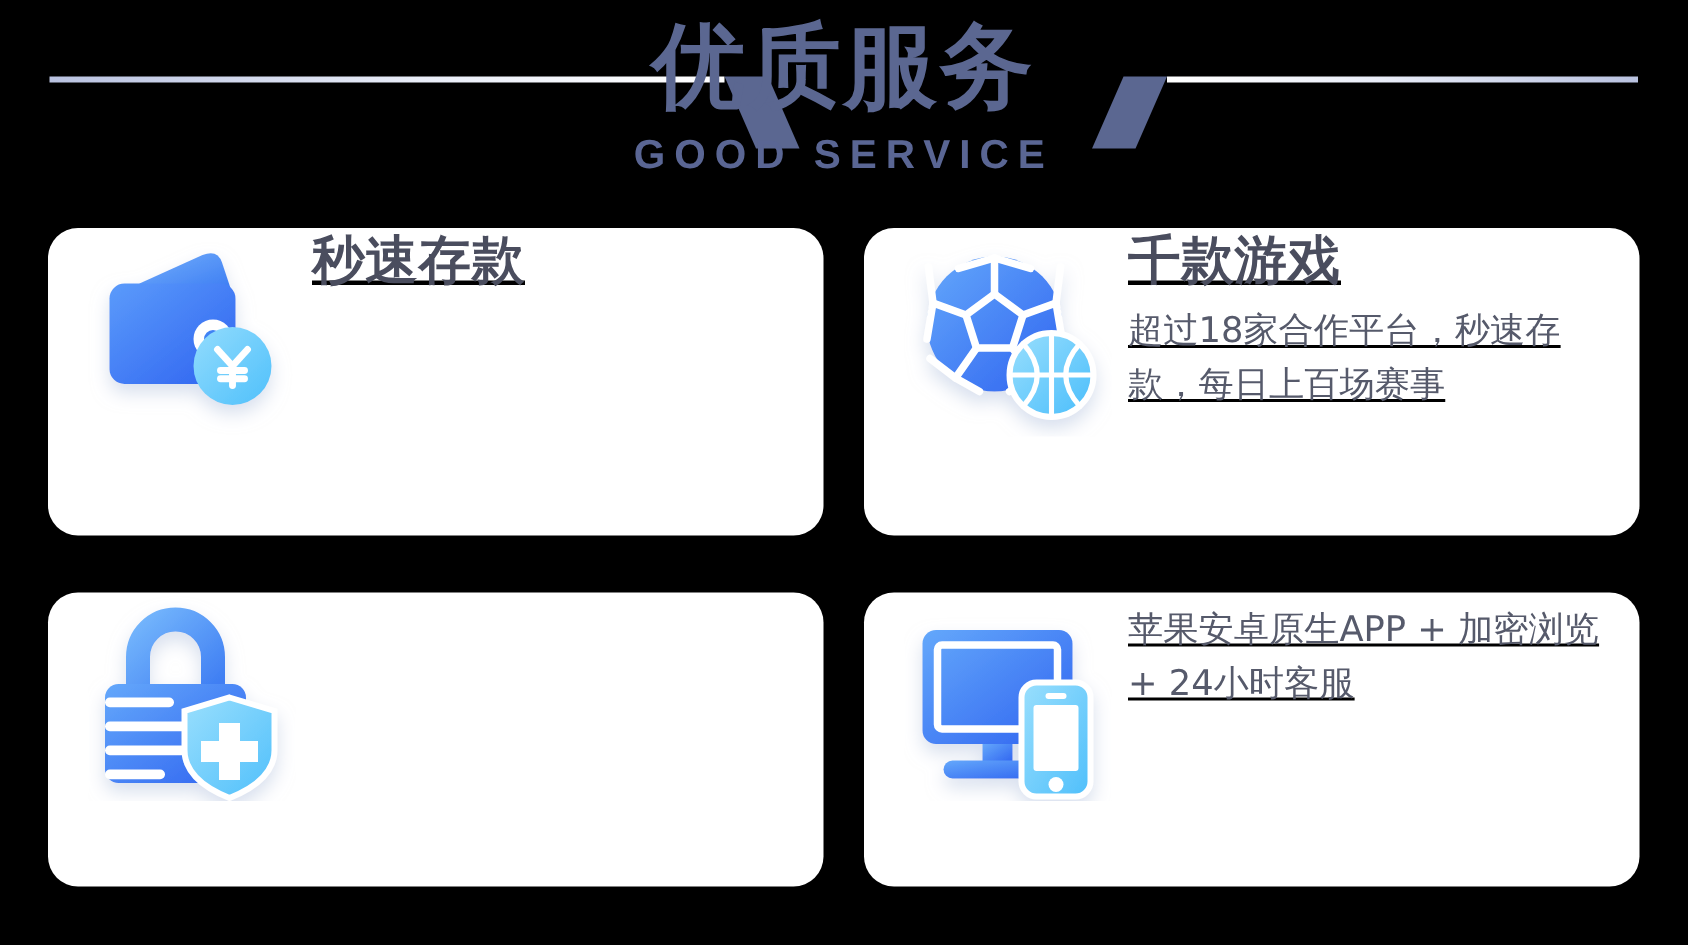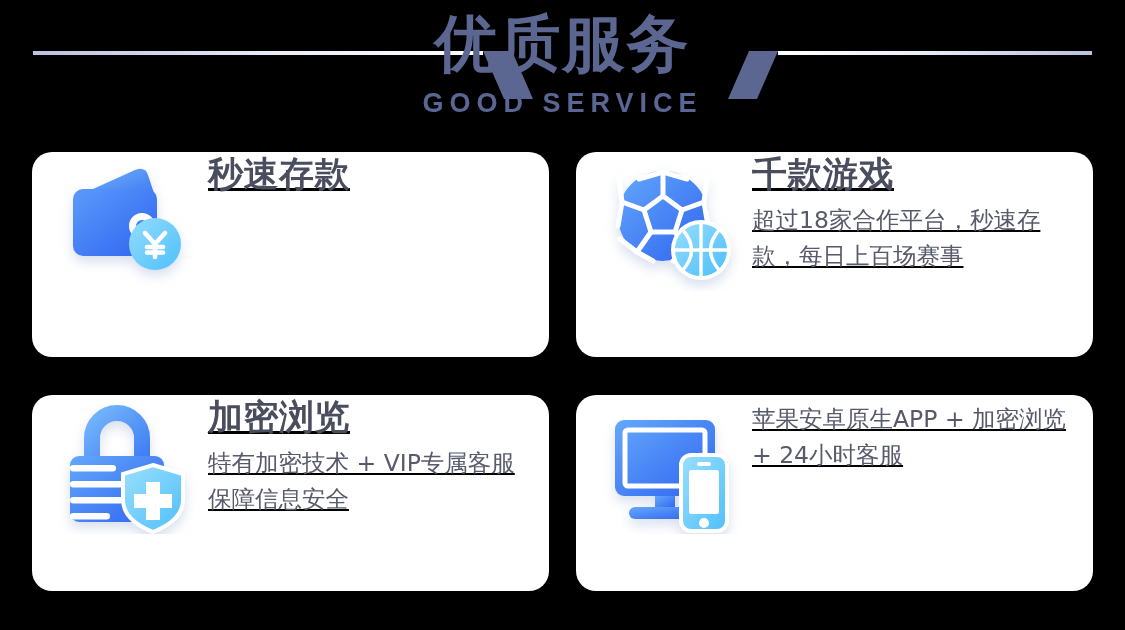--- a/index.html
+++ b/index.html
@@ -298,24 +298,20 @@
               <rect x="11" y="101" width="54" height="6.5" rx="3.2"></rect>
               <rect x="11" y="117" width="40" height="6.5" rx="3.2"></rect>
             </g>
 
             <path d="M94 69 L124 78 L124 104 Q124 124 94 136 Q64 124 64 104 L64 78 Z" fill="url(#shieldG)" stroke="#ffffff" stroke-width="4"></path>
 
             <path d="M87 86 L101 86 L101 98 L113 98 L113 112 L101 112 L101 124 L87 124 L87 112 L75 112 L75 98 L87 98 Z" fill="#ffffff"></path>
           </g>
         </svg>
       </div>
-      <div class="card-text">
-        <div class="card-title">加密浏览</div>
-        <div class="card-desc">特有加密技术 + VIP专属客服保障信息安全</div>
-      </div>
     </div>
 
     <div class="card card-row-2">
       <div class="card-icon">
         <svg class="icon-svg" viewBox="0 0 138 138">
           <defs>
             <linearGradient id="monG" x1="0" y1="0" x2="1" y2="1">
               <stop offset="0" stop-color="#64a8fb"></stop>
               <stop offset="1" stop-color="#2f63f0"></stop>
             </linearGradient>

